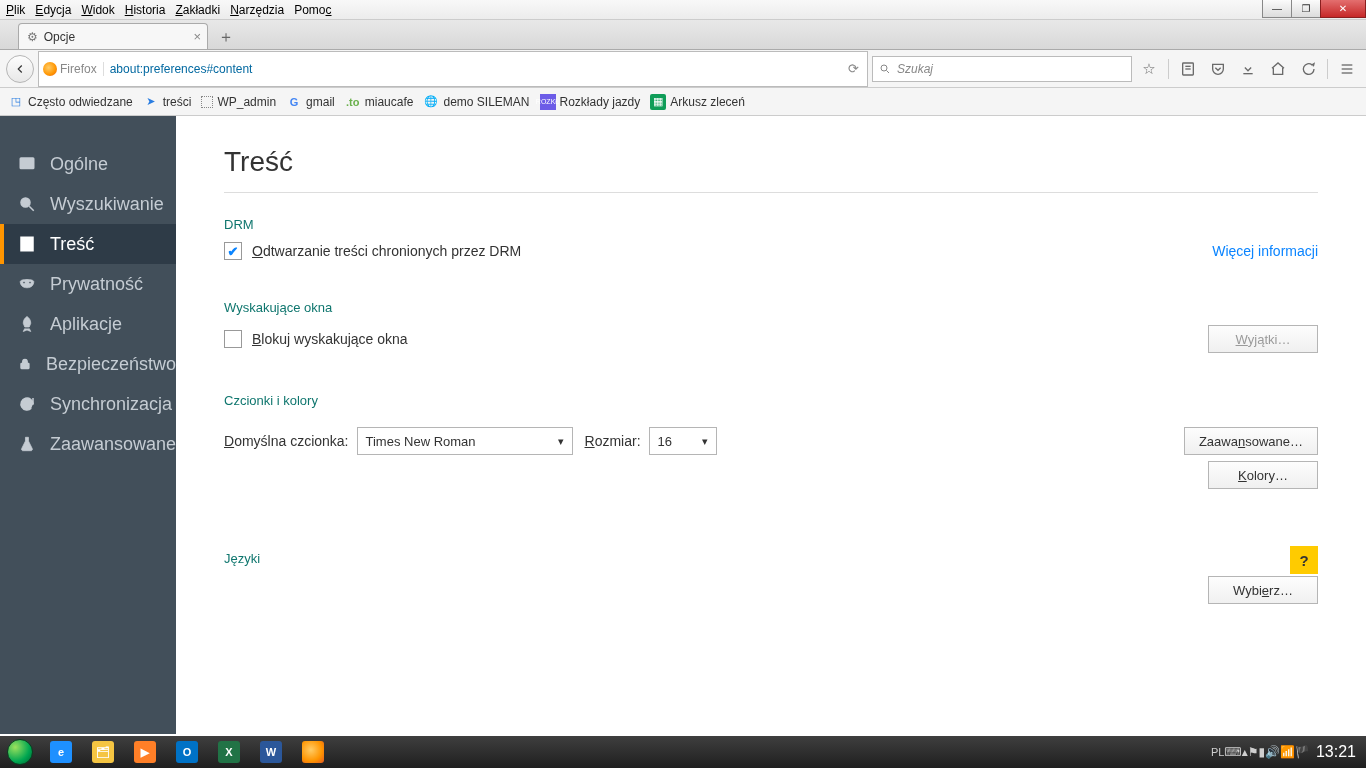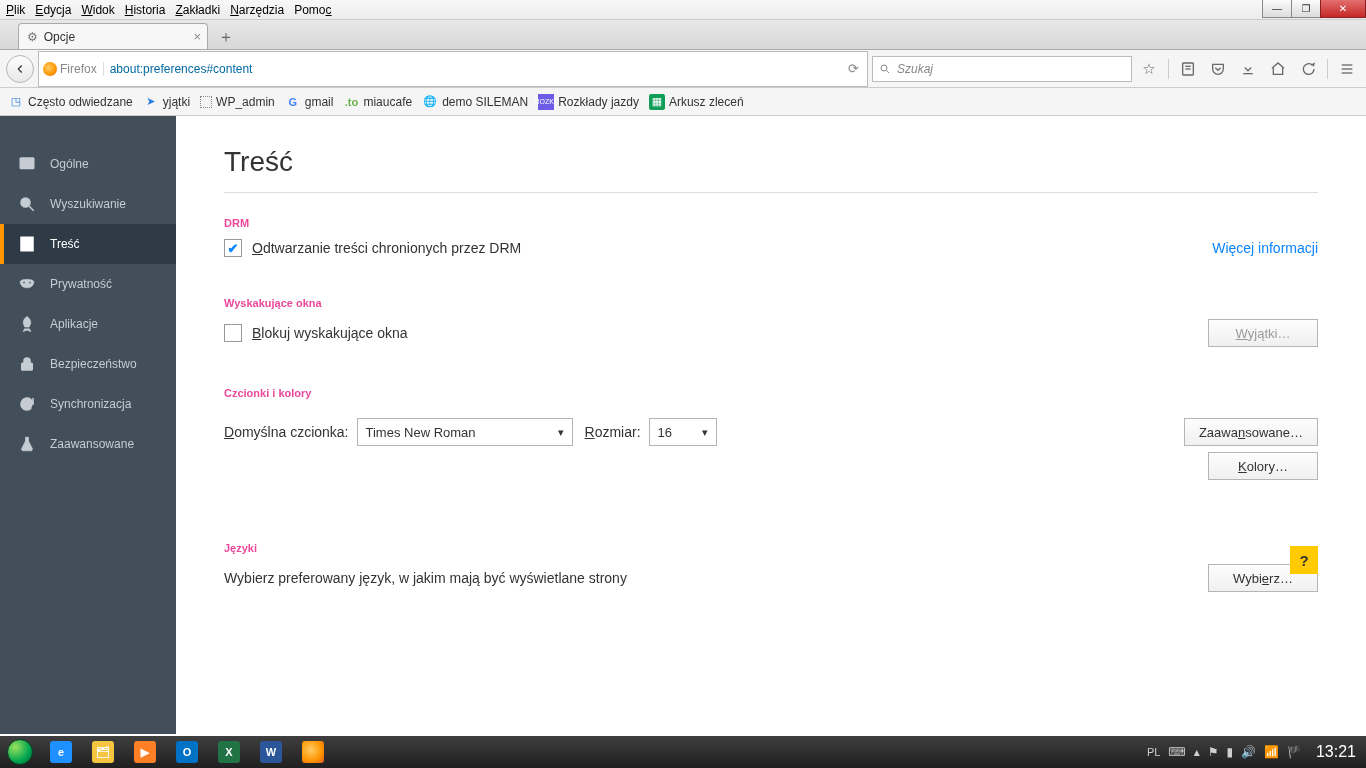--- a/index.html
+++ b/index.html
@@ -32,27 +32,27 @@
   .tbsep { width:1px; height:20px; background:#ccc; margin:0 2px;}
   
   
   .bmbar { height:28px; background:#f5f5f5; border-bottom:1px solid #ccc; display:flex; align-items:center; padding:0 8px; gap:10px; font-size:12px; color:#333;}
   .bm { display:flex; align-items:center; gap:4px;}
   .bmico { width:16px; height:16px; display:inline-flex; align-items:center; justify-content:center; font-size:11px;}
   
   
   .content { display:flex; height:618px; }
   .sidebar { width:176px; background:#424f5a; color:#c5ccd3; padding-top:28px;}
-  .sbitem { height:40px; display:flex; align-items:center; padding-left:18px; gap:14px; font-size:12px; cursor:default;}
+  .sbitem { height:40px; display:flex; align-items:center; padding-left:18px; gap:14px; font-size:18px; cursor:default;}
   .sbitem.active { background:#2e3b47; color:#fff; border-left:4px solid #ff9500; padding-left:14px;}
   .sbitem svg { width:18px; height:18px; fill:currentColor; stroke:currentColor;}
   
   .main { flex:1; background:#fff; padding:30px 48px 0 48px; color:#333; position:relative;}
   .main h1 { font-size:28px; font-weight:400; color:#333; padding-bottom:14px; border-bottom:1px solid #ddd; margin-bottom:24px;}
-  .section-h { font-size:11px; font-weight:700; color:#ec4899; margin-bottom:10px;}
+  .section-h { font-size:13px; font-weight:400; color:#0f766e; margin-bottom:10px;}
   .row { display:flex; align-items:center; margin-bottom:18px;}
   .chk { width:18px; height:18px; border:1px solid #999; margin-right:10px; display:inline-flex; align-items:center; justify-content:center; background:#fff;}
   .chk.checked::after { content:"✔"; color:#0a84ff; font-size:13px; font-weight:bold;}
   .link { color:#0a84ff; font-size:14px;}
   .btn { height:28px; padding:0 14px; border:1px solid #b5b5b5; background:linear-gradient(#fdfdfd,#f0f0f0); font-size:13px; color:#333; display:inline-flex; align-items:center; justify-content:center; min-width:110px;}
   .btn.disabled { color:#9a9a9a;}
   .right { margin-left:auto;}
   .sel { height:28px; border:1px solid #b5b5b5; background:#fff; display:inline-flex; align-items:center; padding:0 8px; font-size:13px; position:relative; }
   .sel::after { content:"▾"; position:absolute; right:8px; color:#333; font-size:11px;}
   .sel.font { width:216px;}
@@ -62,21 +62,21 @@
   .helpfab { position:absolute; right:48px; top:430px; width:28px; height:28px; background:#ffcb00; color:#333; font-weight:bold; display:flex; align-items:center; justify-content:center; font-size:15px;}
   .gap { height:22px;}
   .u { text-decoration:underline;}
   
   
   .taskbar { position:absolute; left:0; bottom:0; width:1366px; height:32px; background:linear-gradient(#3f3f3f,#1f1f1f); display:flex; align-items:center; color:#fff; font-size:11px;}
   .start { width:40px; height:32px; display:flex; align-items:center; justify-content:center;}
   .start .orb { width:26px; height:26px; border-radius:50%; background:radial-gradient(circle at 30% 30%, #9be15d, #00a651 60%, #005f2f); border:1px solid #0a3d1f;}
   .tb-app { width:42px; height:32px; display:flex; align-items:center; justify-content:center;}
   .tb-app .ic { width:22px; height:22px; border-radius:3px; display:flex; align-items:center; justify-content:center; font-size:11px; font-weight:bold;}
-  .tray { margin-left:auto; display:flex; align-items:center; gap:8px; padding-right:10px; color:#cfcfcf;}
+  .tray { margin-left:auto; display:flex; align-items:center; padding-right:10px; color:#cfcfcf;}
   .tray .ico { font-size:12px;}
   .clock { font-size:16px; color:#fff; margin-left:6px;}
 </style>
 </head>
 <body>
 
 <div class="menubar">
   <span><u>P</u>lik</span>
   <span><u>E</u>dycja</span>
   <span><u>W</u>idok</span>
@@ -163,21 +163,21 @@
   </div>
 </div>
 
 <div class="bmbar">
   <div class="bm">
       <span class="bmico" style="color:#2a7de1;">◳</span>
       <span>Często odwiedzane</span>
     </div>
   <div class="bm">
       <span class="bmico" style="color:#2a7de1;">➤</span>
-      <span>yjątki</span>
+      <span>treści</span>
     </div>
   <div class="bm">
       <span class="bmico" style="border:1px dotted #888;width:12px;height:12px;"></span>
       <span>WP_admin</span>
     </div>
   <div class="bm">
       <span class="bmico" style="color:#4285F4;font-weight:bold;">G</span>
       <span>gmail</span>
     </div>
   <div class="bm">
@@ -297,21 +297,20 @@
         <span class="btn">Zaawa<span class="u">n</span>sowane…</span>
         <span class="btn"><span class="u">K</span>olory…</span>
       </div>
     </div>
 
     <div class="gap"></div>
     <div class="gap"></div>
 
     <div class="section-h">Języki</div>
     <div class="row">
-      <span style="font-size:14px;">Wybierz preferowany język, w jakim mają być wyświetlane strony</span>
       <span class="right"><span class="btn">Wybi<span class="u">e</span>rz…</span></span>
     </div>
 
     <div class="helpfab">?</div>
   </div>
 </div>
 
 <div class="taskbar">
   <div class="start">
       <div class="orb"></div>

